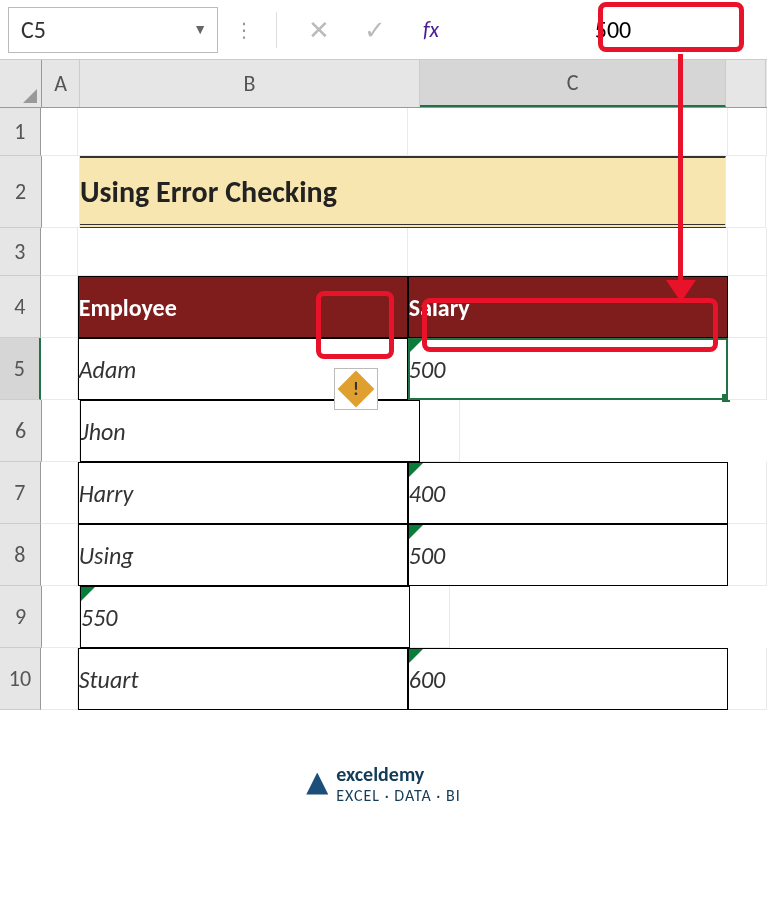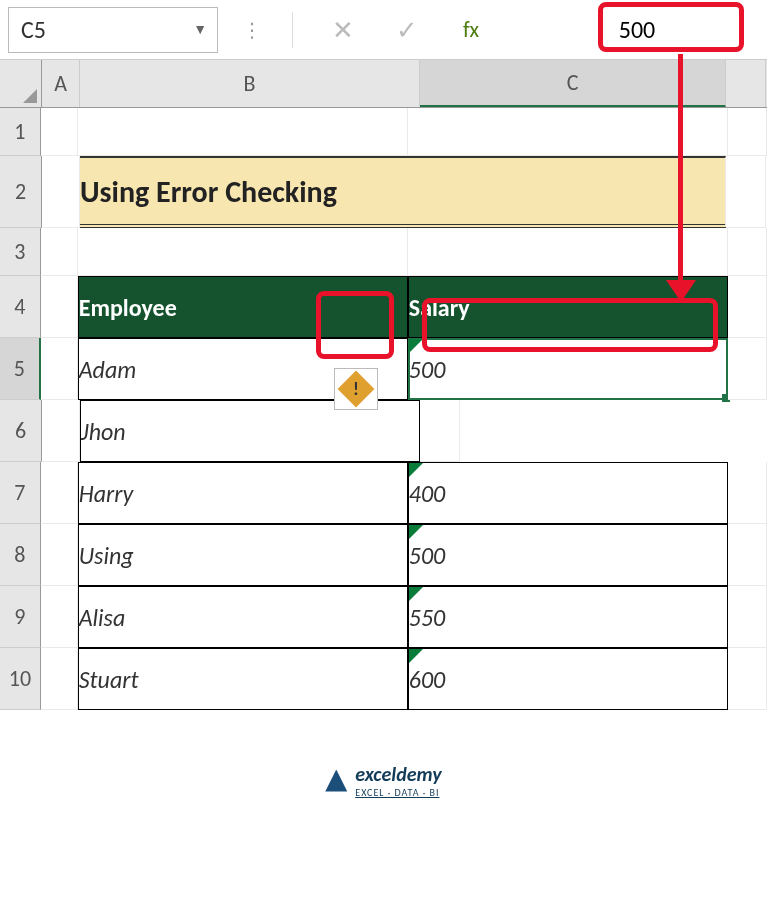--- a/index.html
+++ b/index.html
@@ -6,21 +6,21 @@
     body { font-family: Calibri, Arial, sans-serif; background: #fff; width: 767px; }
 
     
     .formula-bar {
       display: flex;
       align-items: center;
       height: 60px;
       border-bottom: 1px solid #ccc;
       background: #fff;
       padding: 0 8px;
-      gap: 24px;
+      gap: 16px;
     }
     .name-box {
       width: 210px;
       height: 46px;
       border: 1px solid #bbb;
       display: flex;
       align-items: center;
       padding: 0 12px;
       font-size: 24px;
       color: #333;
@@ -42,21 +42,21 @@
     .fb-dots { color: #999; font-size: 20px; }
     .fb-icon {
       width: 40px;
       height: 40px;
       display: flex;
       align-items: center;
       justify-content: center;
       font-size: 26px;
       color: #bbb;
     }
-    .fx-icon { color: #4d7c0f; font-size: 22px; }
+    .fx-icon { color: #4c1d95; font-style: italic; font-size: 22px; }
     .formula-input {
       flex: 1;
       height: 46px;
       display: flex;
       align-items: center;
       font-size: 24px;
       padding: 0 10px;
       justify-content: center;
     }
 
@@ -140,21 +140,21 @@
       background: #f8e6b0;
       border-top: 2px solid #333;
       border-bottom: 4px double #333;
       font-size: 30px;
       font-weight: bold;
       color: #222;
     }
 
     
     .th-cell {
-      background: #14532d;
+      background: #7f1d1d;
       color: #fff;
       font-weight: bold;
       border: 1.5px solid #000;
     }
     .td-cell {
       border: 1.5px solid #000;
       background: #fff;
       font-style: italic;
     }
 
@@ -257,22 +257,22 @@
       justify-content: center;
       gap: 8px;
       padding: 12px 0 20px;
     }
     .footer-icon {
       width: 22px;
       height: 22px;
       background: #1b4f7a;
       clip-path: polygon(50% 0%, 100% 100%, 0% 100%);
     }
-    .footer-text { color: #133c59; font-weight: bold; font-size: 20px; font-style: italic; }
-    .footer-sub { font-size: 10px; color: #133c59; letter-spacing: 1px; text-decoration: underline; }
+    .footer-text { color: #133c59; font-weight: bold; font-size: 20px; }
+    .footer-sub { font-size: 16px; color: #133c59; letter-spacing: 1px; }
   </style>
 </head>
 <body>
 
 <div class="formula-bar">
   <div class="name-box">
     <span>C5</span>
     <span class="dropdown-arrow">▼</span>
   </div>
   <div class="fb-dots">⋮</div>
@@ -401,23 +401,20 @@
           <span>500</span>
         </div>
       <div class="cell cell-d r8"></div>
     </div>
 
     <div class="row r9">
       <div class="row-header r9">
           <span>9</span>
         </div>
       <div class="cell cell-a r9"></div>
-      <div class="cell cell-b td-cell r9">
-          <span>Alisa</span>
-        </div>
       <div class="cell cell-c td-cell r9 err-tri">
           <span>550</span>
         </div>
       <div class="cell cell-d r9"></div>
     </div>
 
     <div class="row r10">
       <div class="row-header r10">
           <span>10</span>
         </div>

